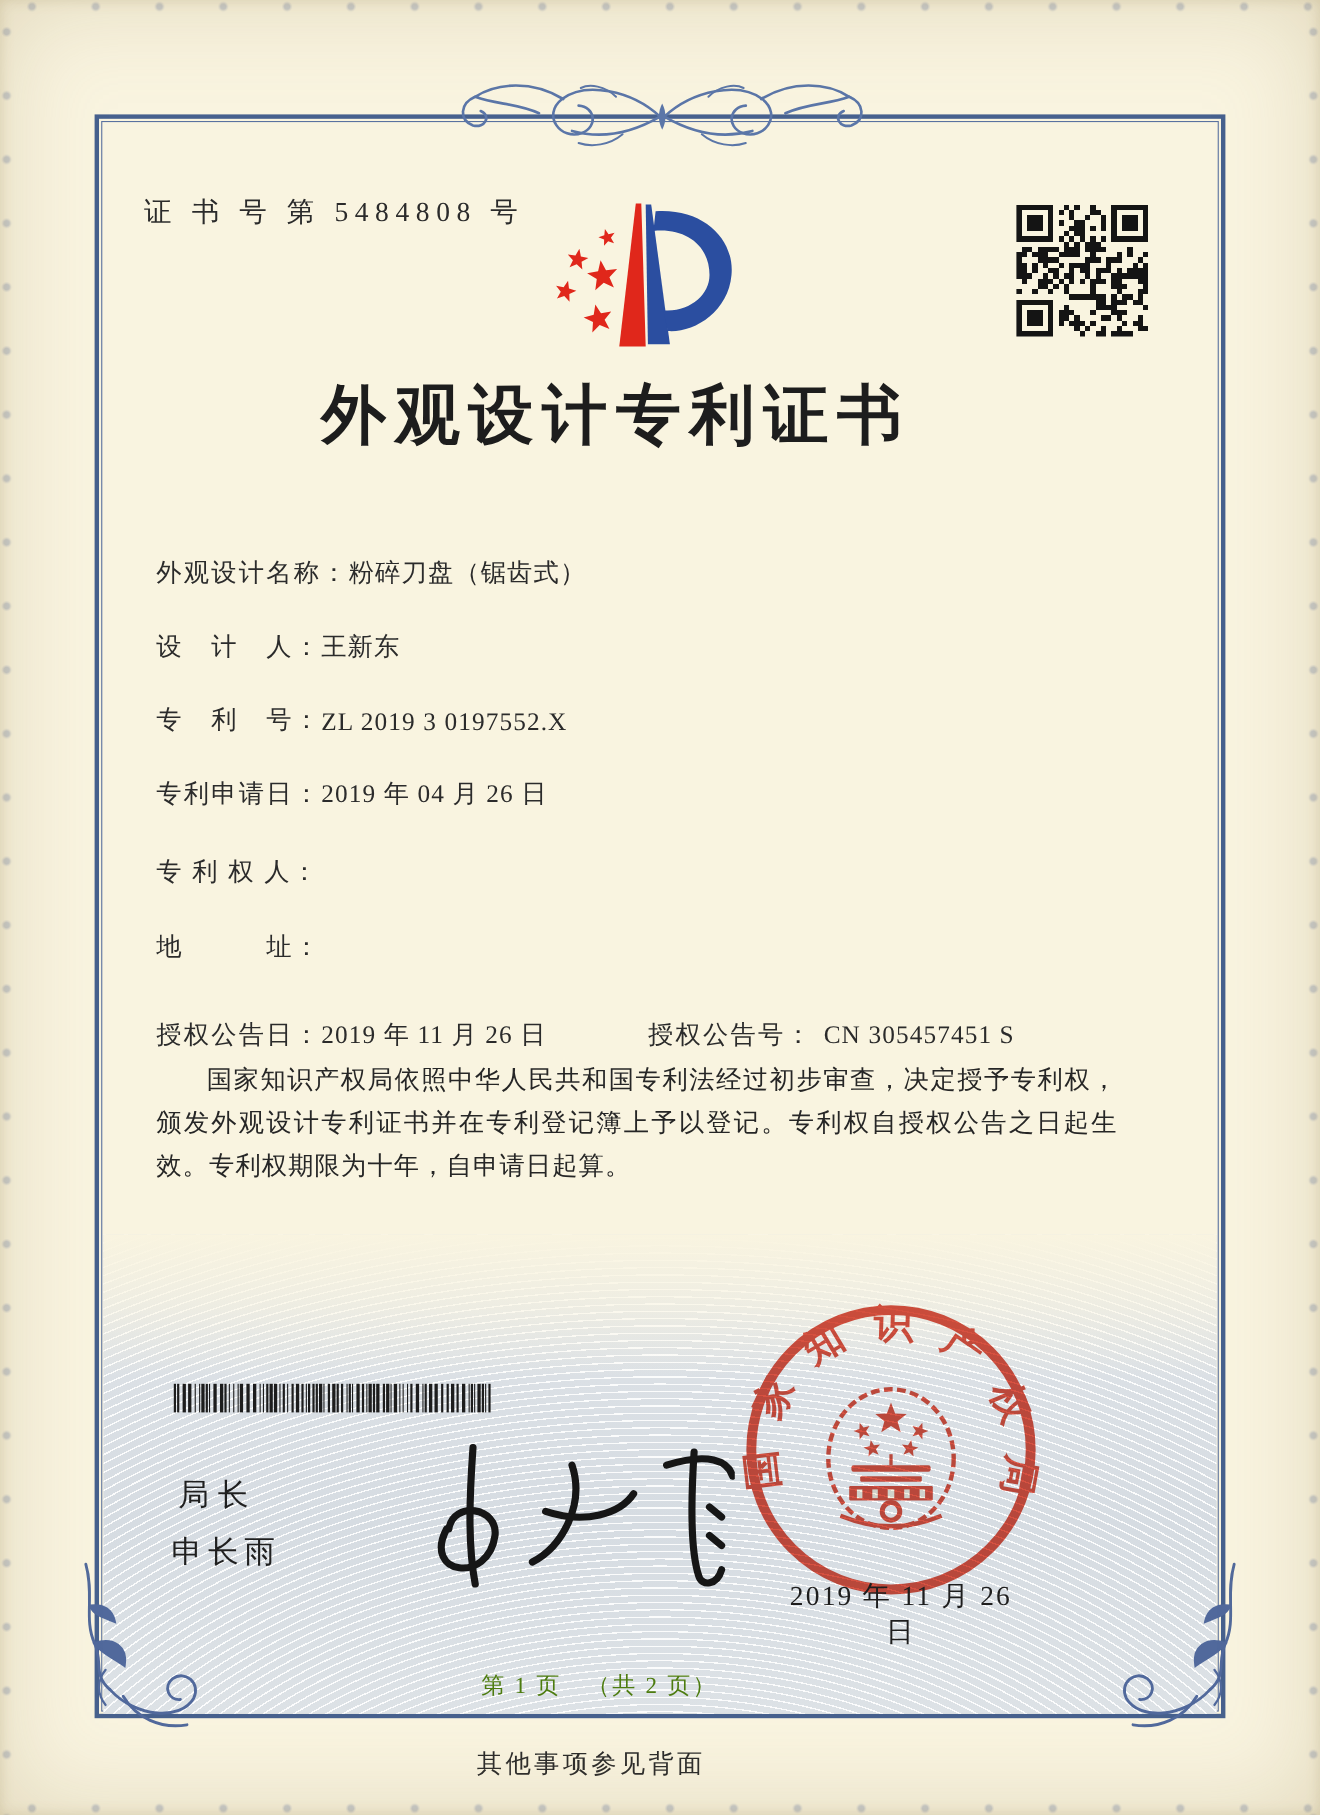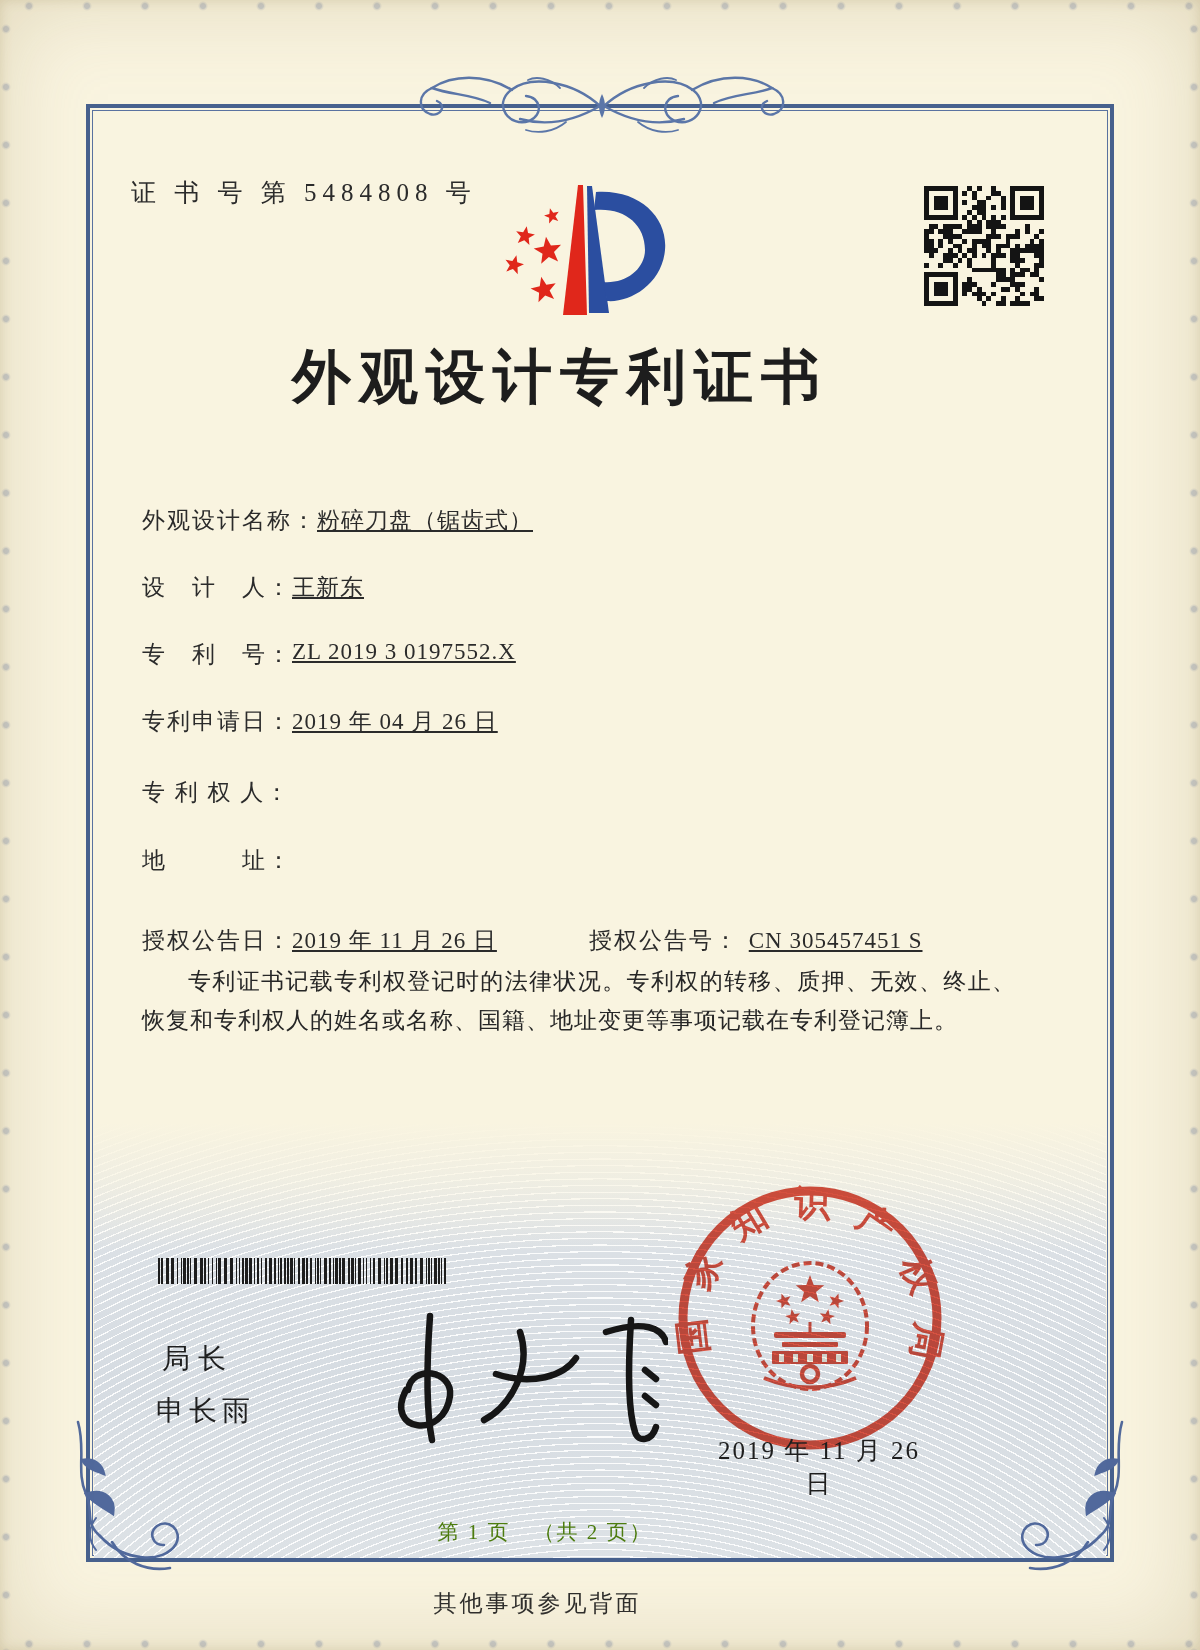--- a/index.html
+++ b/index.html
@@ -41,23 +41,23 @@
   .cert-no{position:absolute;left:131px;top:176px;font-size:25px;letter-spacing:6px;z-index:5;}
   .title{
     position:absolute;left:0;top:338px;width:1120px;text-align:center;z-index:5;
     font-size:59px;font-weight:bold;letter-spacing:8px;color:#1d1d1d;
   }
 
   .logo{position:absolute;left:475px;top:160px;z-index:5;}
   .qr{position:absolute;left:924px;top:186px;width:120px;height:120px;z-index:5;}
 
   .fields{position:absolute;left:142px;top:0;width:880px;z-index:6;font-size:23px;}
-  .frow{position:absolute;left:0;display:flex;white-space:nowrap;}
+  .frow{position:absolute;left:0;display:flex;white-space:nowrap;align-items:flex-end;}
   .frow .lbl{display:inline-block;min-width:148px;letter-spacing:2px;}
-  .frow .val{letter-spacing:1px;text-decoration:underline;}
+  .frow .val{letter-spacing:1px;}
   .frow .val.wrap{white-space:normal;width:730px;line-height:37px;}
   .grant-extra{position:absolute;left:447px;top:0;white-space:nowrap;}
   .grant-extra .lbl{min-width:0;margin-right:4px;}
 
   .paras{position:absolute;left:142px;top:962px;width:874px;z-index:6;
     font-size:23px;line-height:39px;text-align:justify;letter-spacing:1px;color:#262626;}
   .paras p{margin:0;text-indent:2em;}
 
   .barcode{position:absolute;left:158px;top:1258px;width:290px;height:26px;z-index:7;}
   .barcode i{position:absolute;top:0;bottom:0;background:#1d1d1d;}
@@ -490,21 +490,21 @@
     <span class="lbl">授权公告日：</span>
     <span class="val">2019 年 11 月 26 日</span>
     <span class="grant-extra">
       <span class="lbl">授权公告号：</span>
       <span class="val">CN 305457451 S</span>
     </span>
   </div>
 </div>
 
 <div class="paras">
-  <p>专利证书记载专利权登记时的法律状况。专利权的转移、质押、无效、终止、恢复和专利权人的姓名或名称、国籍、地址变更等事项记载在专利登记簿上。</p>
+  <p>国家知识产权局依照中华人民共和国专利法经过初步审查，决定授予专利权，颁发外观设计专利证书并在专利登记簿上予以登记。专利权自授权公告之日起生效。专利权期限为十年，自申请日起算。</p>
 </div>
 
 <div class="barcode">
     <i style="left:0px;width:2px"></i>
     <i style="left:3px;width:2px"></i>
     <i style="left:8px;width:3px"></i>
     <i style="left:13px;width:3px"></i>
     <i style="left:19px;width:1px"></i>
     <i style="left:23px;width:1px"></i>
     <i style="left:25px;width:3px"></i>

